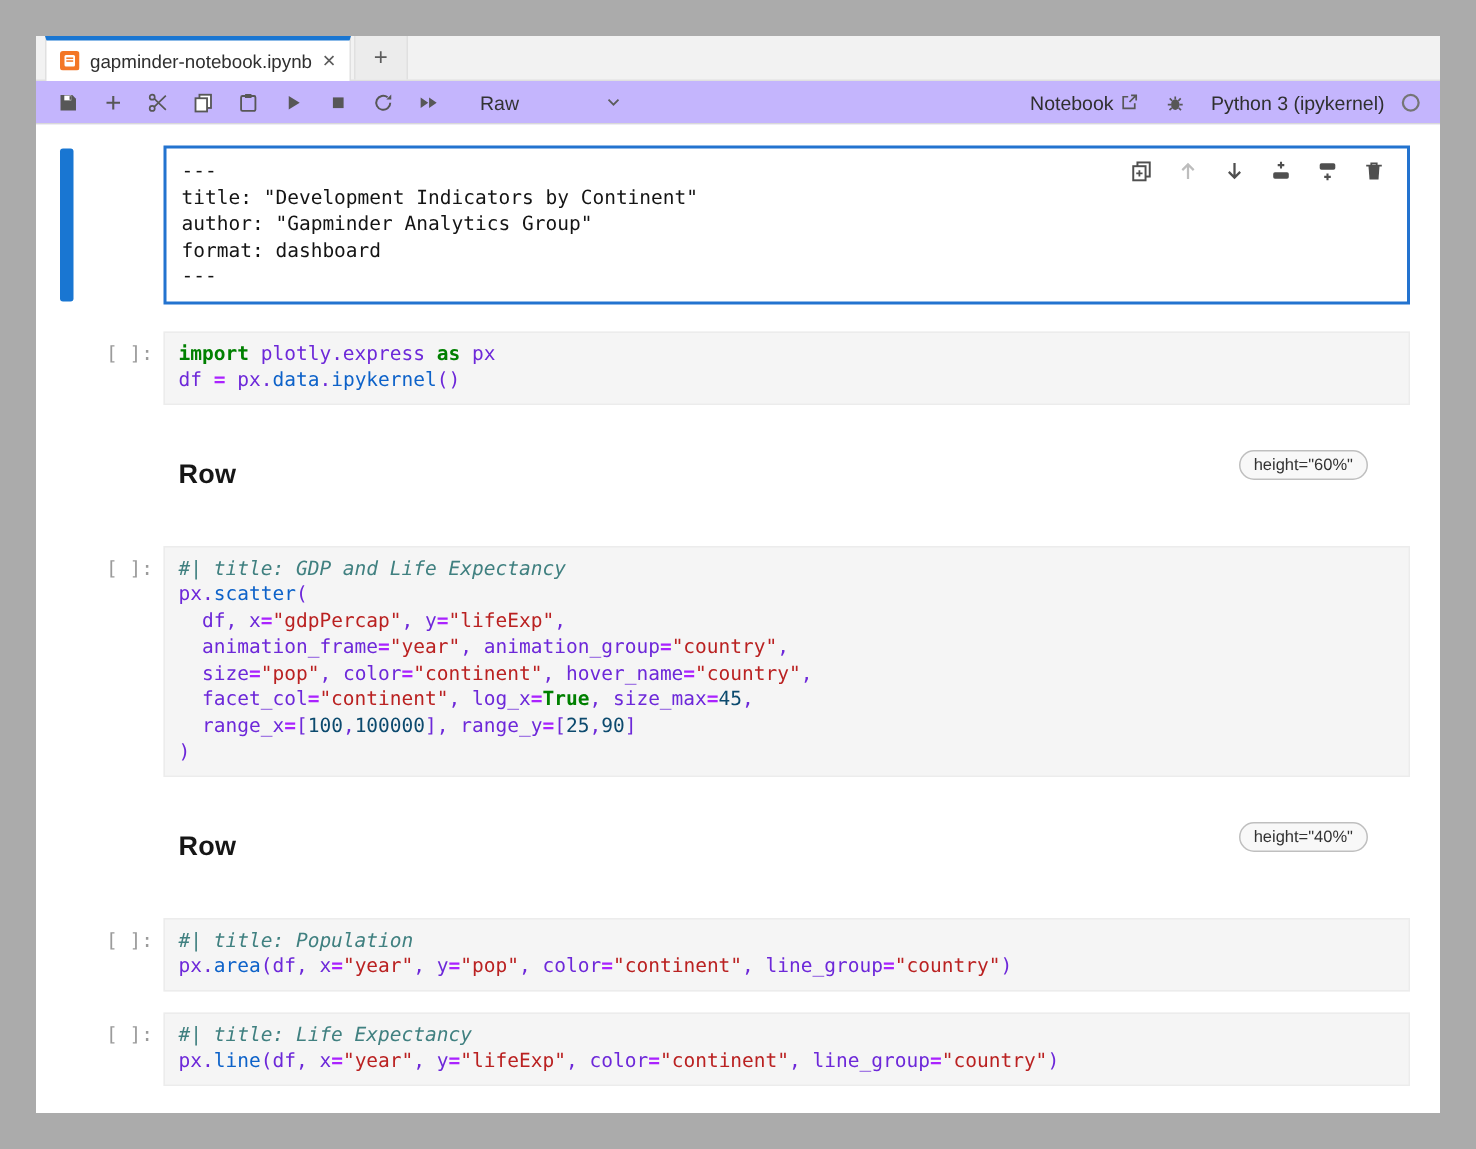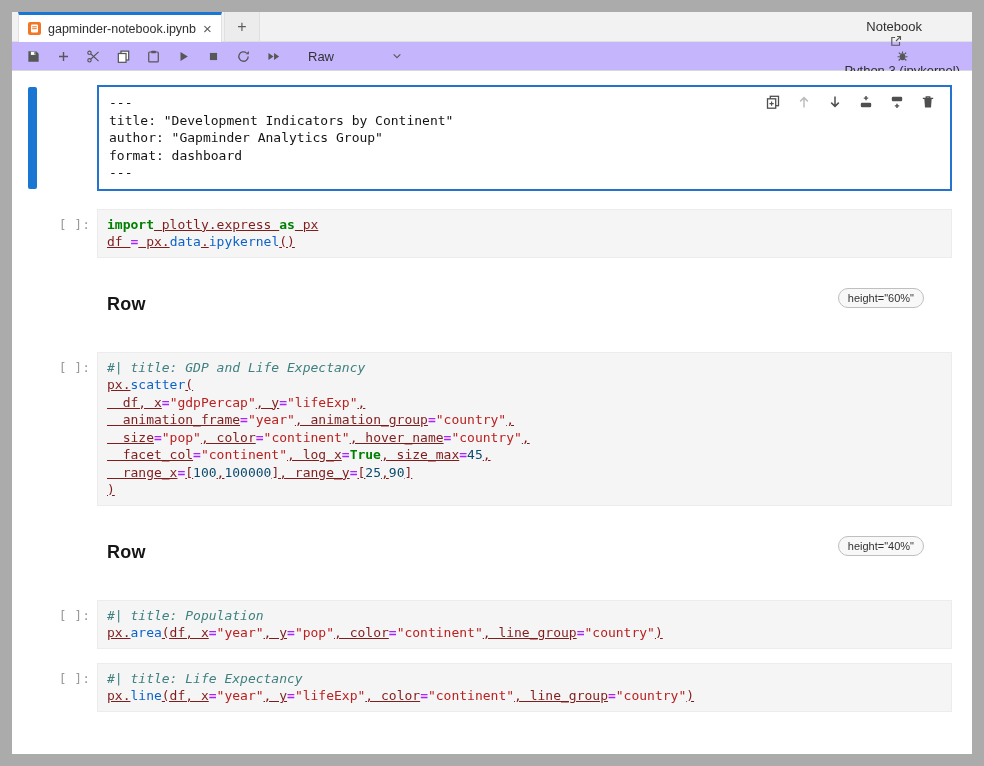--- a/index.html
+++ b/index.html
@@ -1,36 +1,36 @@
 <!DOCTYPE html>
 <html><head>
 <meta charset="utf-8">
 <style>
   * { box-sizing: border-box; margin: 0; padding: 0; }
   html,body { width: 984px; height: 766px; }
   body { background:#ababab; font-family:"Liberation Sans", sans-serif; }
-  .frame { width:984px; height:766px; padding:12px; }
+  .frame { width:984px; height:766px; padding:24px; }
   .window { width:100%; height:100%; background:#fff; display:flex; flex-direction:column; overflow:hidden; }
 
   
   .tab-bar { height:30px; background:#f2f2f2; display:flex; align-items:stretch; border-bottom:1px solid #e0e0e0; flex-shrink:0; padding-left:6px; }
   .tab.active { background:#fff; border-top:3px solid #1976d2; border-left:1px solid #e0e0e0; border-right:1px solid #e0e0e0; display:flex; align-items:center; padding:0 9px; gap:7px; margin-bottom:-1px; }
   .tab-title { font-size:12.5px; color:#2f2f2f; white-space:nowrap; }
   .tab-close { color:#5c5c5c; font-size:15px; line-height:1; cursor:pointer; }
   .tab.plus { width:36px; background:#ececec; border:1px solid #e0e0e0; border-top:none; border-bottom:none; margin-left:2px; display:flex; align-items:center; justify-content:center; color:#5c5c5c; font-size:16px; cursor:pointer; }
   .favicon { display:flex; align-items:center; }
 
   
   .toolbar { height:29px; display:flex; align-items:center; border-bottom:1px solid #d8d8d8; padding:0 12px 0 6px; flex-shrink:0; background:#c4b5fd; }
   .tb-left { display:flex; align-items:center; }
   .tb-btn { width:30px; height:25px; display:flex; align-items:center; justify-content:center; background:none; border:none; color:#575757; cursor:pointer; }
   .tb-btn svg { display:block; }
   .tb-celltype { margin-left:14px; width:108px; display:flex; align-items:center; justify-content:space-between; font-size:13px; color:#333; cursor:pointer; padding:0 6px; }
   .tb-celltype .chev { color:#5c5c5c; display:flex; }
-  .tb-right { margin-left:auto; display:flex; align-items:center; font-size:13px; color:#2f2f2f;flex-direction:column; }
+  .tb-right { margin-left:auto; display:flex; align-items:center; font-size:13px; color:#2f2f2f; }
   .tb-right .lbl { cursor:pointer; }
   .ic { display:flex; align-items:center; color:#575757; }
   .gap4 { margin-left:4px; } .gap14 { margin-left:16px; } .gap10 { margin-left:10px; }
 
   
   .notebook { flex:1; padding:14px 10px 0 16px; overflow:hidden; background:#fff; }
   .cell-row { display:flex; align-items:stretch; }
   .collapser { width:9px; border-radius:2px; margin:2px 0; flex-shrink:0; background:transparent; cursor:pointer; }
   .collapser.on { background:#1976d2; }
   .prompt { width:60px; flex-shrink:0; text-align:right; padding:8px 7px 0 0; font-family:"DejaVu Sans Mono", monospace; font-size:13px; color:#9b9b9b; white-space:nowrap; }
@@ -40,21 +40,21 @@
   .cell-box.rawsel { background:#fff; border:2px solid #2373cf; padding:7px 10px; }
   .cell-row.raw { margin-bottom:18px; }
   .cell-row.code { margin-bottom:14px; }
 
   .tok-kw { color:#008000; font-weight:bold; }
   .tok-op { color:#aa22ff; font-weight:bold; }
   .tok-str { color:#ba2121; }
   .tok-num { color:#0c4a6e; }
   .tok-prop { color:#0d62c9; }
   .tok-com { color:#408080; font-style:italic; }
-  .tok-pl { color:#7f1d1d;text-decoration:underline; }
+  .tok-pl { color:#6d28d9; }
 
   
   .cell-tb { position:absolute; top:6px; right:14px; display:flex; gap:14px; }
   .ctb { width:17px; height:17px; color:#4f4f4f; cursor:pointer; display:flex; align-items:center; justify-content:center; }
   .ctb.disabled { color:#bdbdbd; cursor:default; }
 
   
   .md-row { display:flex; margin:30px 0 18px 0; }
   .md-content { flex:1; position:relative; margin-right:10px; padding:0 10px; min-height:46px; }
   .md-content h2 { margin-top:6px; font-size:18px; font-weight:700; color:#161616; letter-spacing:0.2px; }

